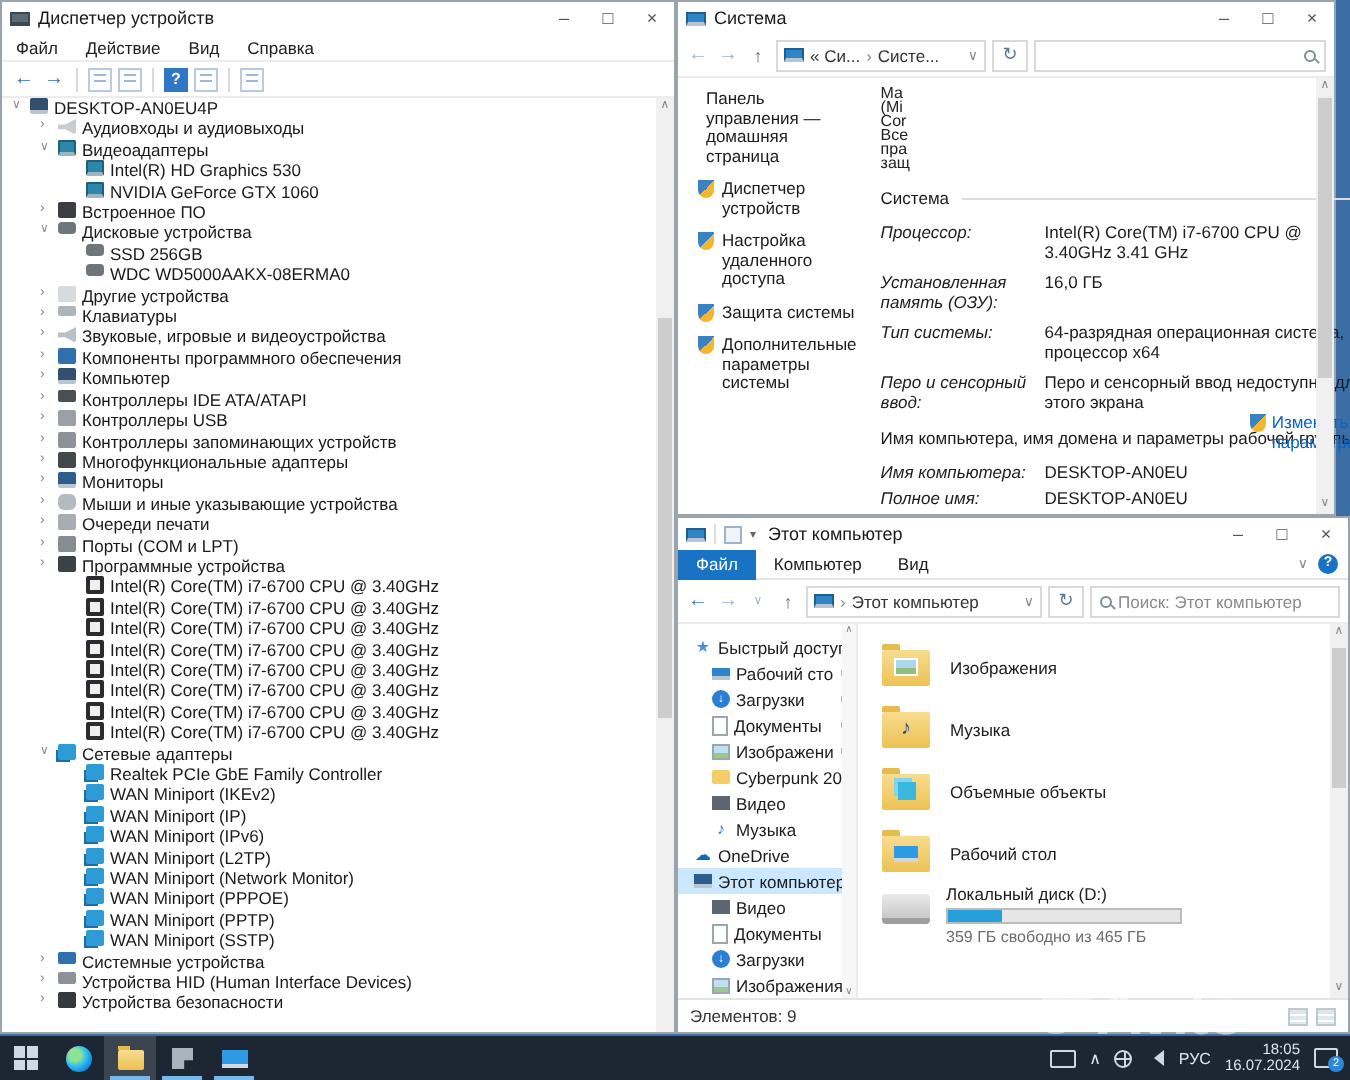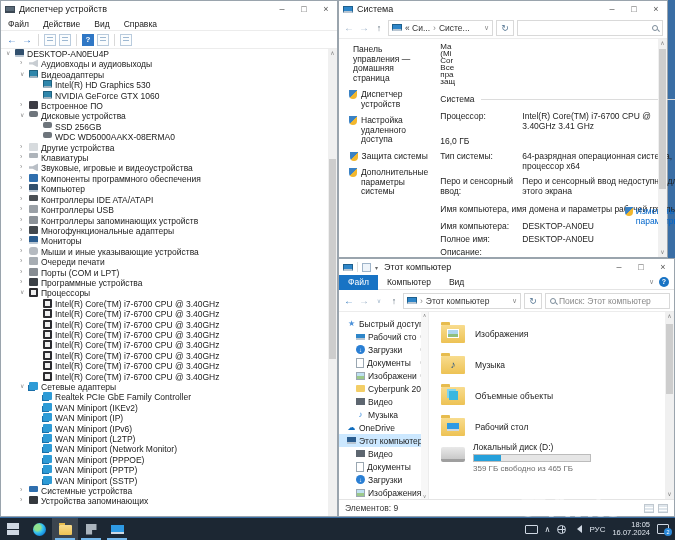--- a/index.html
+++ b/index.html
@@ -79,31 +79,31 @@
   .addr-chev { color:#8a8a8a; font-size:7px; margin-left:auto; }
   .refreshbox { width:18px; height:16px; border:1px solid #d9d9d9; color:#5a7a96; font-size:9px;
     display:flex; align-items:center; justify-content:center; }
   .searchbox { height:16px; border:1px solid #d9d9d9; display:flex; align-items:center;
     padding:0 4px; gap:3px; flex:1; font-size:8.5px; color:#9a9a9a; }
   .mag { width:6px; height:6px; border:1px solid #7c8c9a; border-radius:50%; position:relative; flex:0 0 6px; }
   .mag::after { content:""; position:absolute; width:3px; height:1px; background:#7c8c9a;
     right:-3px; bottom:-1px; transform:rotate(45deg); }
   .sys-body { position:absolute; top:38px; left:0; right:9px; bottom:0; display:flex; }
   .sys-side { width:120px; padding:6px 4px 0 10px; font-size:8.5px; color:#1c1c1c; }
-  .sys-link { display:flex; gap:4px; margin-bottom:7px; white-space:pre-line; line-height:9.5px;justify-content:center; }
+  .sys-link { display:flex; gap:4px; margin-bottom:7px; white-space:pre-line; line-height:9.5px; }
   .shield { width:8px; height:9px; flex:0 0 8px; border-radius:0 0 4px 4px;
     background:linear-gradient(135deg,#3b82c4 50%,#f2b72e 50%); }
   .sys-link[data-shield="false"] .shield { visibility:hidden; width:0; flex:0 0 0; }
   .see-also { color:#8a8a8a; margin-top:84px; margin-bottom:5px; }
   .sys-main { flex:1; position:relative; padding:4px 6px 0 8px; }
   .clipped { font-size:8px; line-height:7px; color:#222; white-space:pre-line; margin-bottom:9px; }
   .sec-head { display:flex; align-items:center; font-size:8.5px; color:#1c1c1c; margin-bottom:7px; }
   .sec-head .rule { flex:1; height:1px; background:#dcdcdc; margin-left:6px; }
   .kv { display:flex; font-size:8.5px; margin-bottom:5px; line-height:10px; }
-  .kv .k { width:82px; flex:0 0 82px; color:#1c1c1c; }
+  .kv .k { width:82px; flex:0 0 82px; color:#1c1c1c;font-style:italic; }
   .kv .v { flex:1; color:#1c1c1c; }
   .change-link { position:absolute; right:2px; top:168px; width:62px; display:flex; gap:3px;
     font-size:8.5px; color:#0066cc; white-space:pre-line; line-height:9.5px; }
   #sys .vscroll { top:38px; right:0; bottom:0; }
   #sys .thumb { top:10px; height:140px; }
 
   
   #exp { left:338px; top:258px; width:337px; height:259px; }
   .qat { display:flex; align-items:center; gap:4px; }
   .qat .sep { width:1px; height:10px; background:#ddd; }
@@ -367,25 +367,20 @@
         <div class="dm-row" data-state="collapsed" data-icon="ports" style="--level: 1;">
           <span class="expander"></span>
           <span class="ticon"></span>
           <span class="tlabel">Порты (COM и LPT)</span>
         </div>
         <div class="dm-row" data-state="collapsed" data-icon="software-device" style="--level: 1;">
           <span class="expander"></span>
           <span class="ticon"></span>
           <span class="tlabel">Программные устройства</span>
         </div>
-        <div class="dm-row" data-state="expanded" data-icon="processor" style="--level: 1;">
-          <span class="expander"></span>
-          <span class="ticon"></span>
-          <span class="tlabel">Процессоры</span>
-        </div>
         <div class="dm-row" data-state="none" data-icon="processor" style="--level: 2;">
           <span class="expander"></span>
           <span class="ticon"></span>
           <span class="tlabel">Intel(R) Core(TM) i7-6700 CPU @ 3.40GHz</span>
         </div>
         <div class="dm-row" data-state="none" data-icon="processor" style="--level: 2;">
           <span class="expander"></span>
           <span class="ticon"></span>
           <span class="tlabel">Intel(R) Core(TM) i7-6700 CPU @ 3.40GHz</span>
         </div>
@@ -467,24 +462,29 @@
         <div class="dm-row" data-state="none" data-icon="network-adapter" style="--level: 2;">
           <span class="expander"></span>
           <span class="ticon"></span>
           <span class="tlabel">WAN Miniport (SSTP)</span>
         </div>
         <div class="dm-row" data-state="collapsed" data-icon="system-devices" style="--level: 1;">
           <span class="expander"></span>
           <span class="ticon"></span>
           <span class="tlabel">Системные устройства</span>
         </div>
+        <div class="dm-row" data-state="collapsed" data-icon="hid" style="--level: 1;">
+          <span class="expander"></span>
+          <span class="ticon"></span>
+          <span class="tlabel">Устройства HID (Human Interface Devices)</span>
+        </div>
         <div class="dm-row" data-state="collapsed" data-icon="security-device" style="--level: 1;">
           <span class="expander"></span>
           <span class="ticon"></span>
-          <span class="tlabel">Устройства запоминающих</span>
+          <span class="tlabel">Устройства безопасности</span>
         </div>
       </div>
     <div class="vscroll">
       <div class="arrow">∧</div>
       <div class="thumb"></div>
     </div>
   </div>
 
   <div class="window" id="sys">
     <div class="titlebar">
@@ -559,20 +559,21 @@
           <span>Система</span>
             <span class="rule"></span>
         </div>
         <div>
 
         <div class="kv">
               <span class="k">Процессор:</span>
               <span class="v">Intel(R) Core(TM) i7-6700 CPU @ 3.40GHz  3.41 GHz</span>
             </div>
             <div class="kv">
+              <span class="k">Установленная память (ОЗУ):</span>
               <span class="v">16,0 ГБ</span>
             </div>
             <div class="kv">
               <span class="k">Тип системы:</span>
               <span class="v">64-разрядная операционная система, процессор x64</span>
             </div>
             <div class="kv">
               <span class="k">Перо и сенсорный ввод:</span>
               <span class="v">Перо и сенсорный ввод недоступны для этого экрана</span>
             </div>

